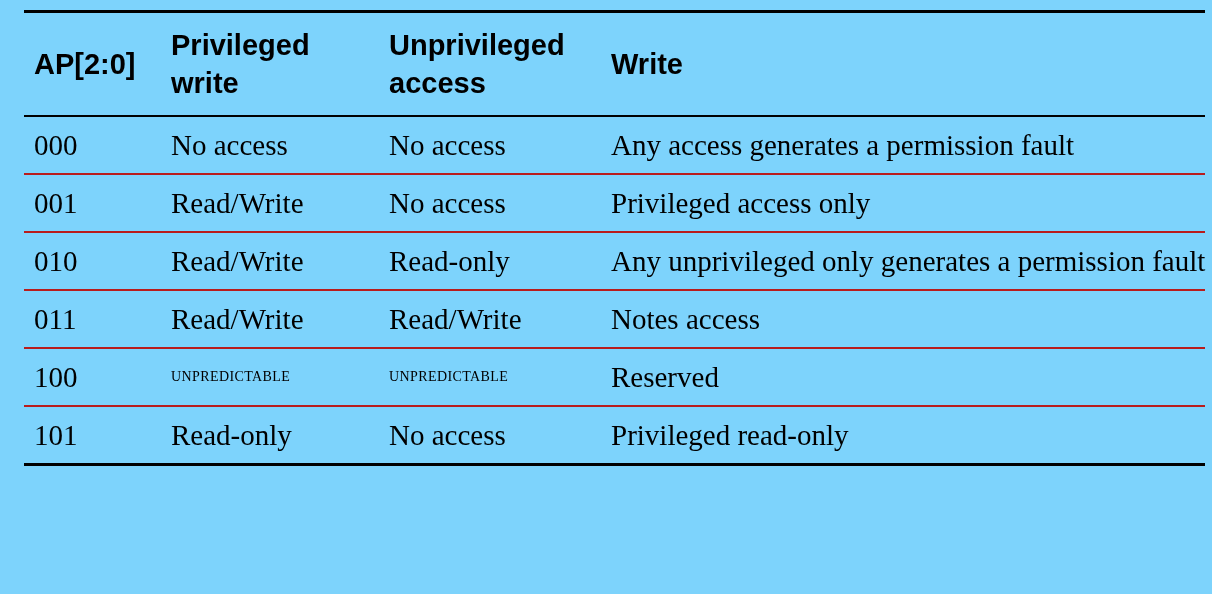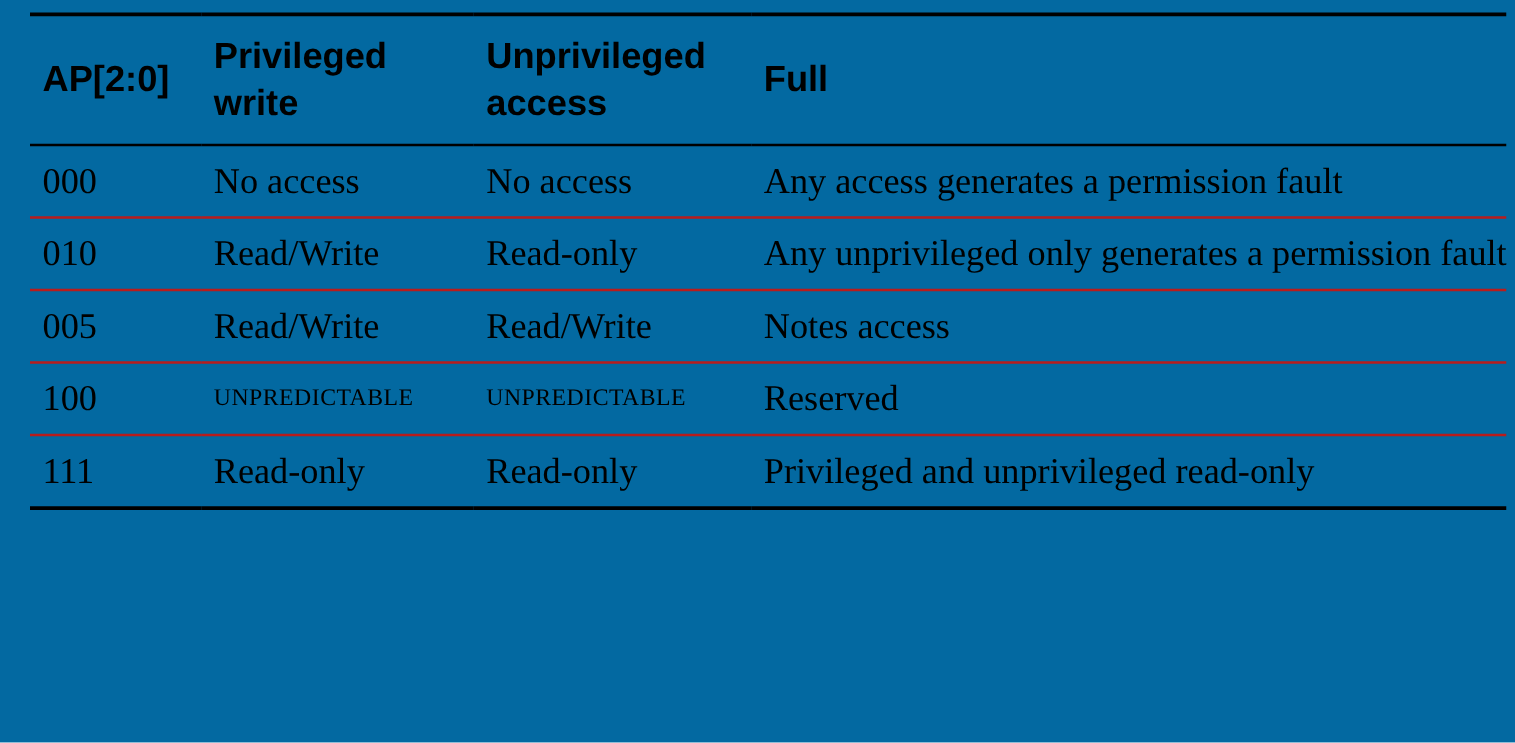--- a/index.html
+++ b/index.html
@@ -10,21 +10,21 @@
   body {
     width: 1212px;
     height: 594px;
     position: relative;
     overflow: hidden;
     color: #000000;
   }
   .page {
     position: absolute;
     inset: 0;
-    background: #0369a1;
+    background: #7dd3fc;
   }
   table.ap-table {
     position: absolute;
     left: 24px;
     top: 10px;
     width: 1181px;
     border-collapse: collapse;
     border-top: 3px solid #000000;
     border-bottom: 3px solid #000000;
     table-layout: fixed;
@@ -52,70 +52,76 @@
   td {
     height: 56px;
     font-family: "Liberation Serif", serif;
     font-weight: normal;
     font-size: 29px;
     line-height: 1.2;
     white-space: nowrap;
     border-bottom: 2px solid #b91c1c;
   }
   td.smallcaps {
-    font-size: 19px;
+    font-size: 14px;
     letter-spacing: 0.4px;
     margin-top: 32px;
   }
 </style>
 </head>
 <body>
 
 <div class="page">
   <table class="ap-table">
     <colgroup>
       <col class="c-ap">
       <col class="c-priv">
       <col class="c-unpriv">
       <col class="c-notes">
     </colgroup>
     <thead>
       <tr>
         <th>AP[2:0]</th>
         <th>Privileged write</th>
         <th>Unprivileged access</th>
-        <th>Full</th>
+        <th>Write</th>
       </tr>
     </thead>
     <tbody>
         <tr>
           <td>000</td>
           <td>No access</td>
           <td>No access</td>
           <td>Any access generates a permission fault</td>
         </tr>
         <tr>
+          <td>001</td>
+          <td>Read/Write</td>
+          <td>No access</td>
+          <td>Privileged access only</td>
+        </tr>
+        <tr>
           <td>010</td>
           <td>Read/Write</td>
           <td>Read-only</td>
           <td>Any unprivileged only generates a permission fault</td>
         </tr>
         <tr>
-          <td>005</td>
+          <td>011</td>
           <td>Read/Write</td>
           <td>Read/Write</td>
           <td>Notes access</td>
         </tr>
         <tr>
           <td>100</td>
           <td class="smallcaps">UNPREDICTABLE</td>
           <td class="smallcaps">UNPREDICTABLE</td>
           <td>Reserved</td>
         </tr>
         <tr>
-          <td>111</td>
+          <td>101</td>
           <td>Read-only</td>
-          <td>Read-only</td>
-          <td>Privileged and unprivileged read-only</td>
+          <td>No access</td>
+          <td>Privileged read-only</td>
         </tr>
       </tbody>
   </table>
 </div>
 
 </body></html>

